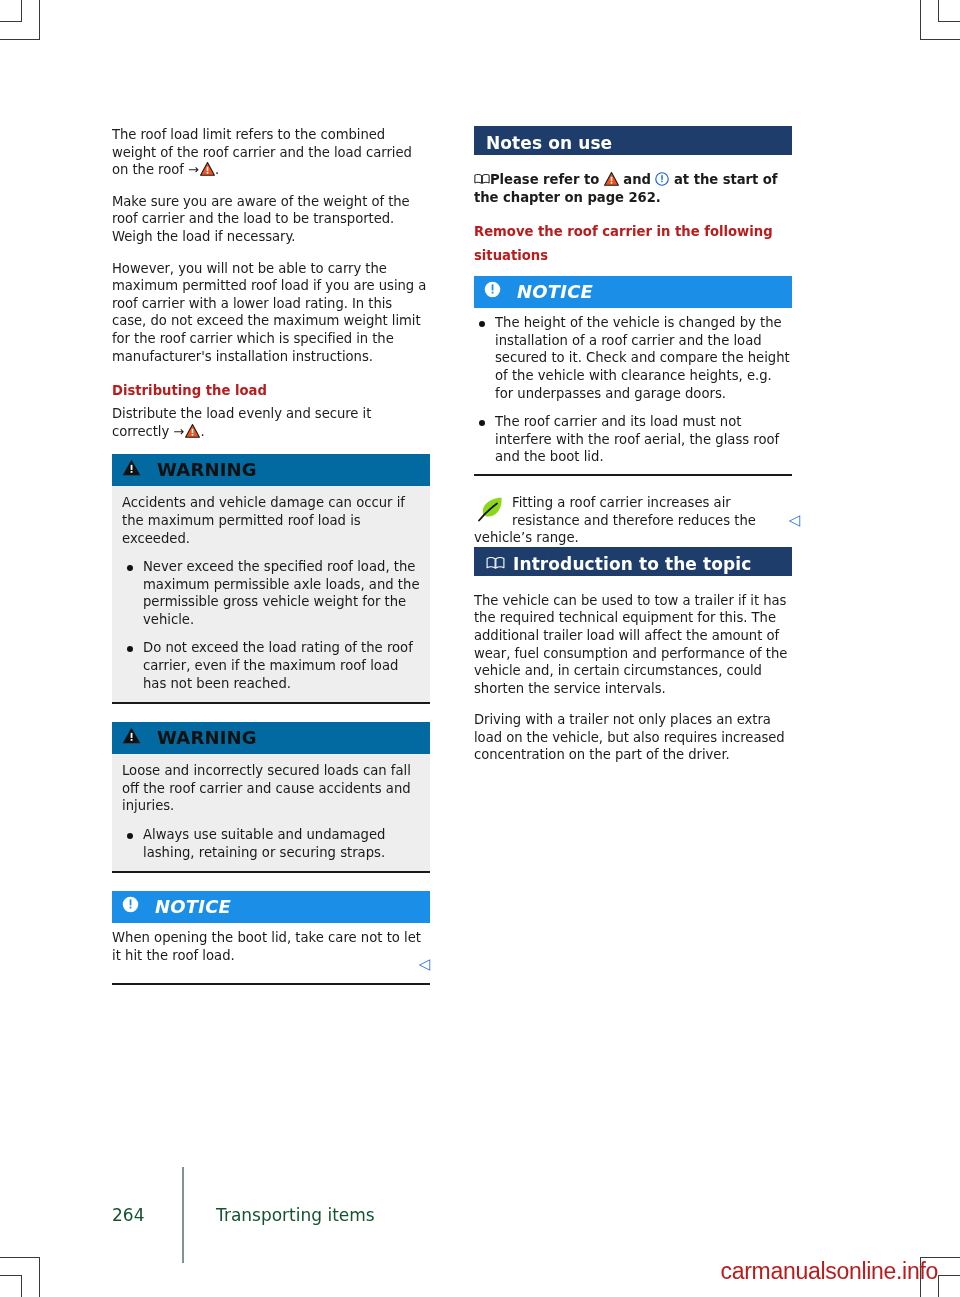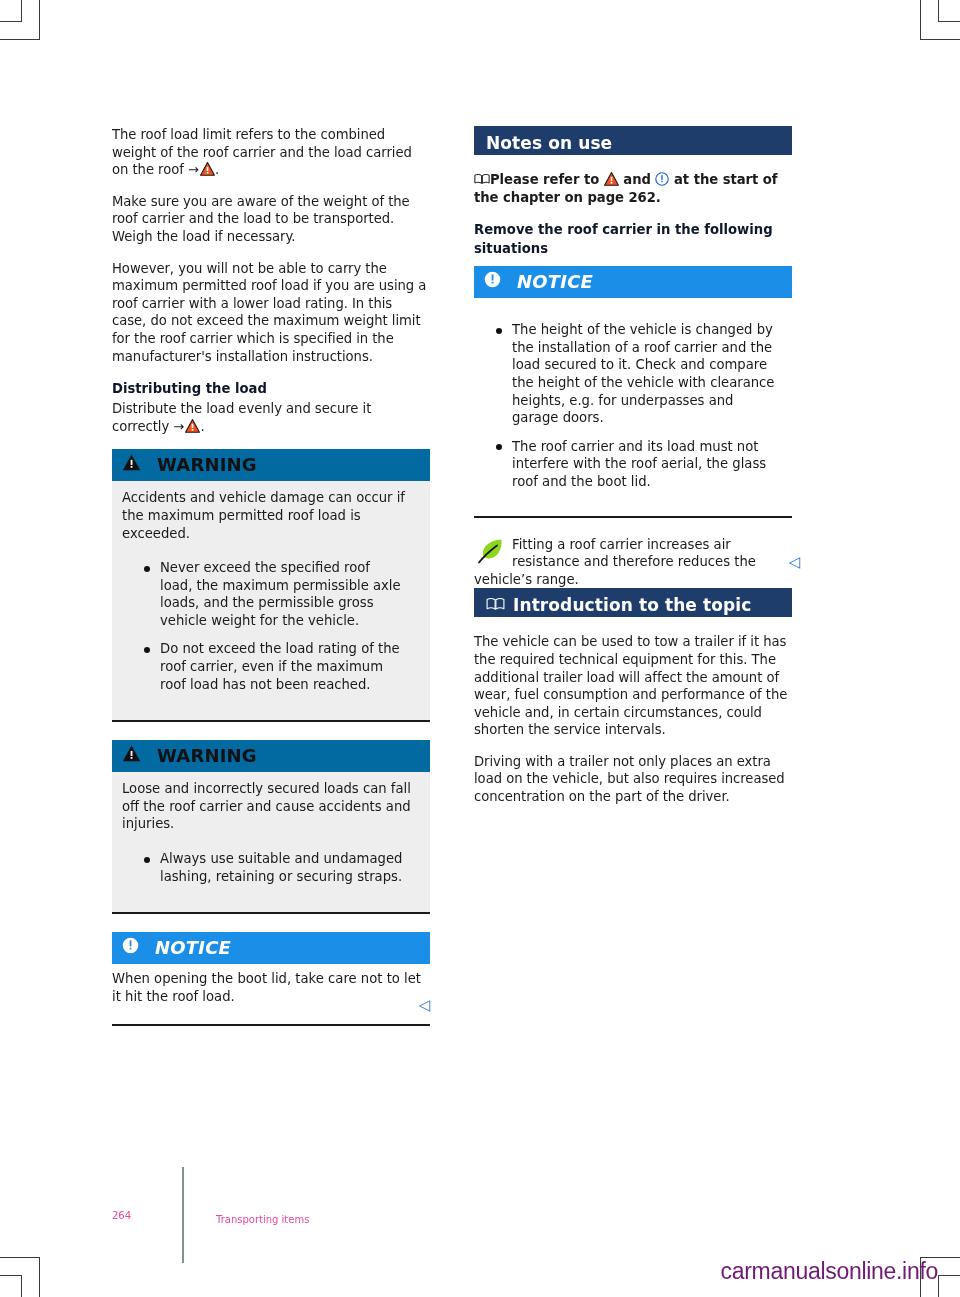--- a/index.html
+++ b/index.html
@@ -56,24 +56,24 @@
 
   .body-text {
     font-size: 13.2px;
     line-height: 17.6px;
     margin: 0 0 14px 0;
     color: #1c1c1c;
     letter-spacing: -0.05px;
   }
   .subhead {
     font-size: 13.2px;
-    line-height: 19px;
+    line-height: 24px;
     font-weight: bold;
     margin: 0 0 2px 0;
-    color: #0f172a;
+    color: #b91c1c;
   }
 
   
   .ico {
     display: inline-block;
     vertical-align: -2px;
     position: relative;
   }
   .ico-warn {
     width: 15px; height: 14px;
@@ -136,21 +136,21 @@
   .box-body.plain { background: #ffffff; padding: 6px 0 8px 0; }
   .box-body p {
     font-size: 13.2px;
     line-height: 17.6px;
     margin: 0 0 11px 0;
   }
   .box-body p:last-child { margin-bottom: 0; }
 
   ul.bullets {
     list-style: none;
-    margin: 17px;
+    margin: 0;
     padding: 0;
   }
   ul.bullets li {
     position: relative;
     padding-left: 21px;
     font-size: 13.2px;
     line-height: 17.6px;
     margin-bottom: 11px;
   }
   ul.bullets li:last-child { margin-bottom: 0; }
@@ -211,48 +211,46 @@
     font-size: 15px;
     position: absolute;
   }
 
   
   .footer {
     position: absolute;
     left: 112px;
     bottom: 72px;
     display: flex;
-    align-items: center;
-    color: #ec4899;
-    font-size: 10px;
+    color: #14532d;
+    font-size: 17px;
   }
   .footer .pageno {
     width: 52px;
     text-align: left;
   }
   .footer .rule {
     width: 2px;
     height: 96px;
     background: #7d9494;
     margin: 0 34px 0 0;
     position: absolute;
     left: 70px;
     bottom: -38px;
   }
   .footer .chapter {
     margin-left: 52px;
-    margin-top: 8px;
   }
 
   .watermark {
     position: absolute;
     right: 22px;
     bottom: 12px;
     font-size: 23px;
-    color: #701a75;
+    color: #b91c1c;
     font-family: "Liberation Sans", sans-serif;
     letter-spacing: -0.3px;
   }
 </style>
 </head>
 <body>
 
 <div class="cropmark cm-tl-a"></div>
 <div class="cropmark cm-tl-b"></div>
 <div class="cropmark cm-tr-a"></div>

